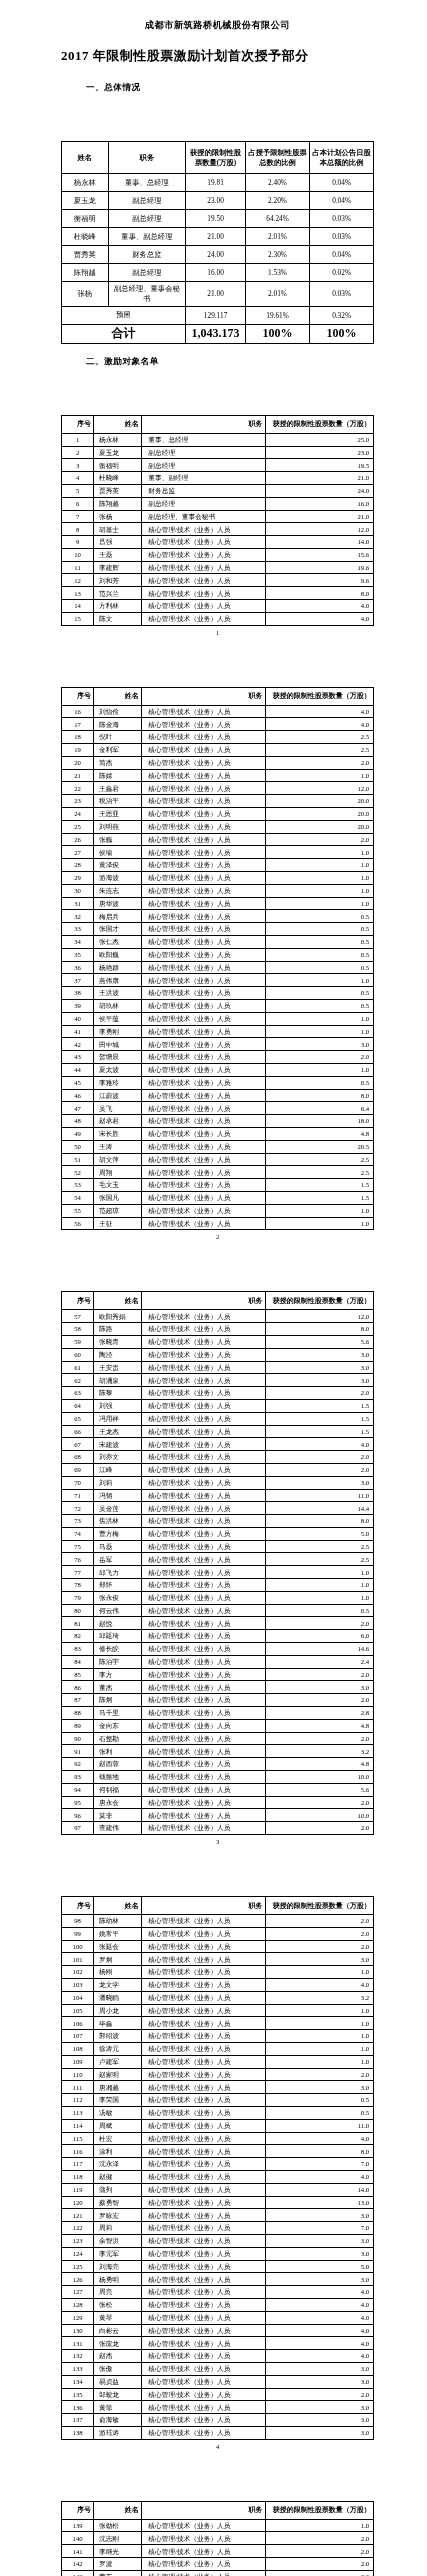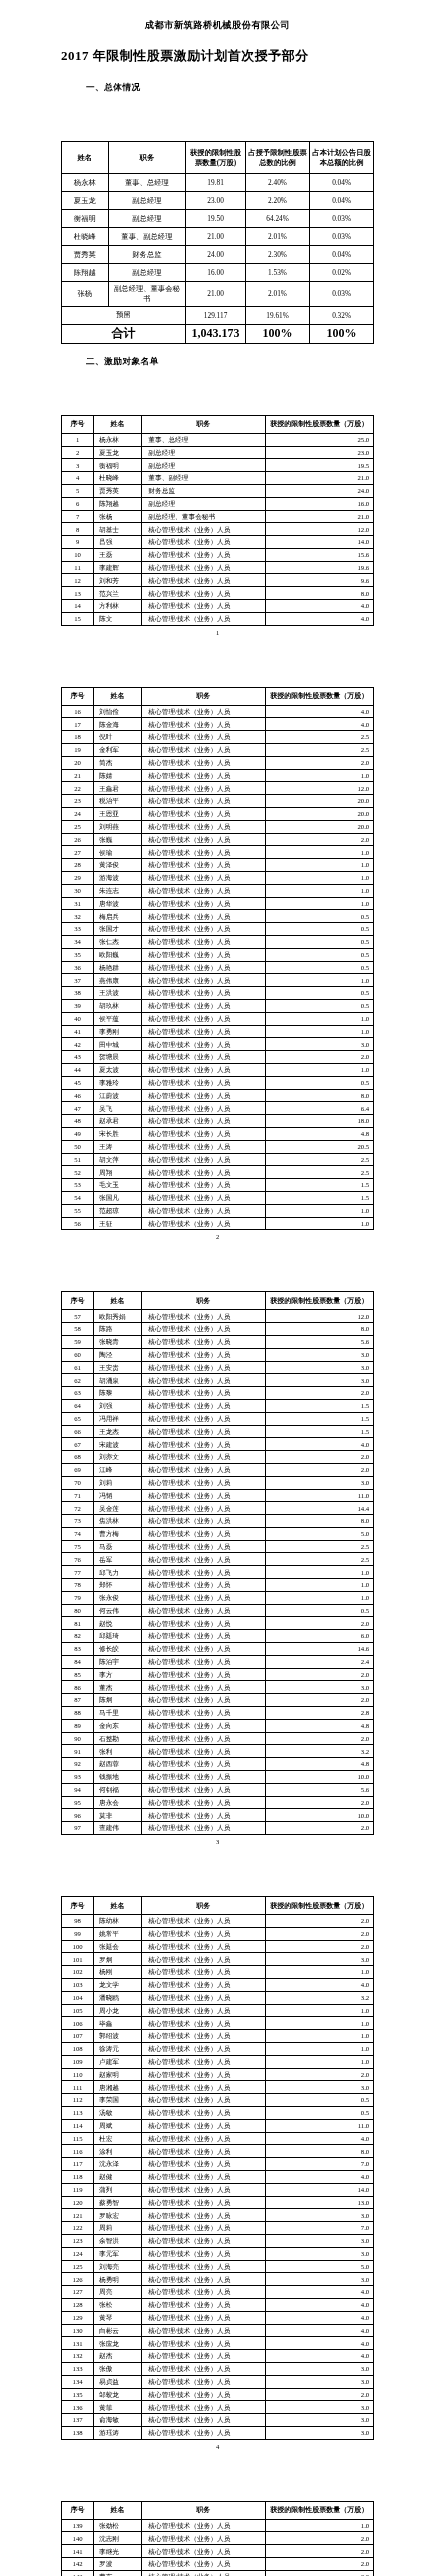--- a/index.html
+++ b/index.html
@@ -28,21 +28,21 @@
   .s1{margin-top:16px;}
   .s2{margin-top:12px;}
   table{border-collapse:collapse;width:100%;table-layout:fixed;margin-top:47px;}
   table.summary{border:1.1px solid #000;margin-bottom:7.5px;}
   table.roster{border:1.1px solid #000;}
   th,td{border:0.5px solid #000;padding:0.5px 2.2px;overflow:hidden;}
   .summary th{font-size:7.3px;font-weight:bold;text-align:center;height:29px;line-height:1.35;padding:1.1px 1.6px;}
   .summary td{font-size:7.3px;text-align:center;height:16px;}
   .summary td.two-line{height:22.6px;line-height:1.3;}
   .summary .bold td{font-weight:bold;font-size:12px;}
-  .roster th{font-size:7px;font-weight:bold;text-align:center;height:16px;}
+  .roster th{font-size:7px;font-weight:bold;text-align:right;height:16px;}
   .roster td{font-size:6.7px;height:10.8px;line-height:1.1;}
   .roster td.idx{text-align:center;}
   .roster td.nm{text-align:left;padding-left:4.8px;}
   .roster td.pos{text-align:left;padding-left:6.5px;}
   .roster td.qty{text-align:right;padding-right:3.8px;}
   .page-num{
     text-align:center;font-size:6.5px;height:14px;line-height:14px;
   }
 </style>
 </head>

